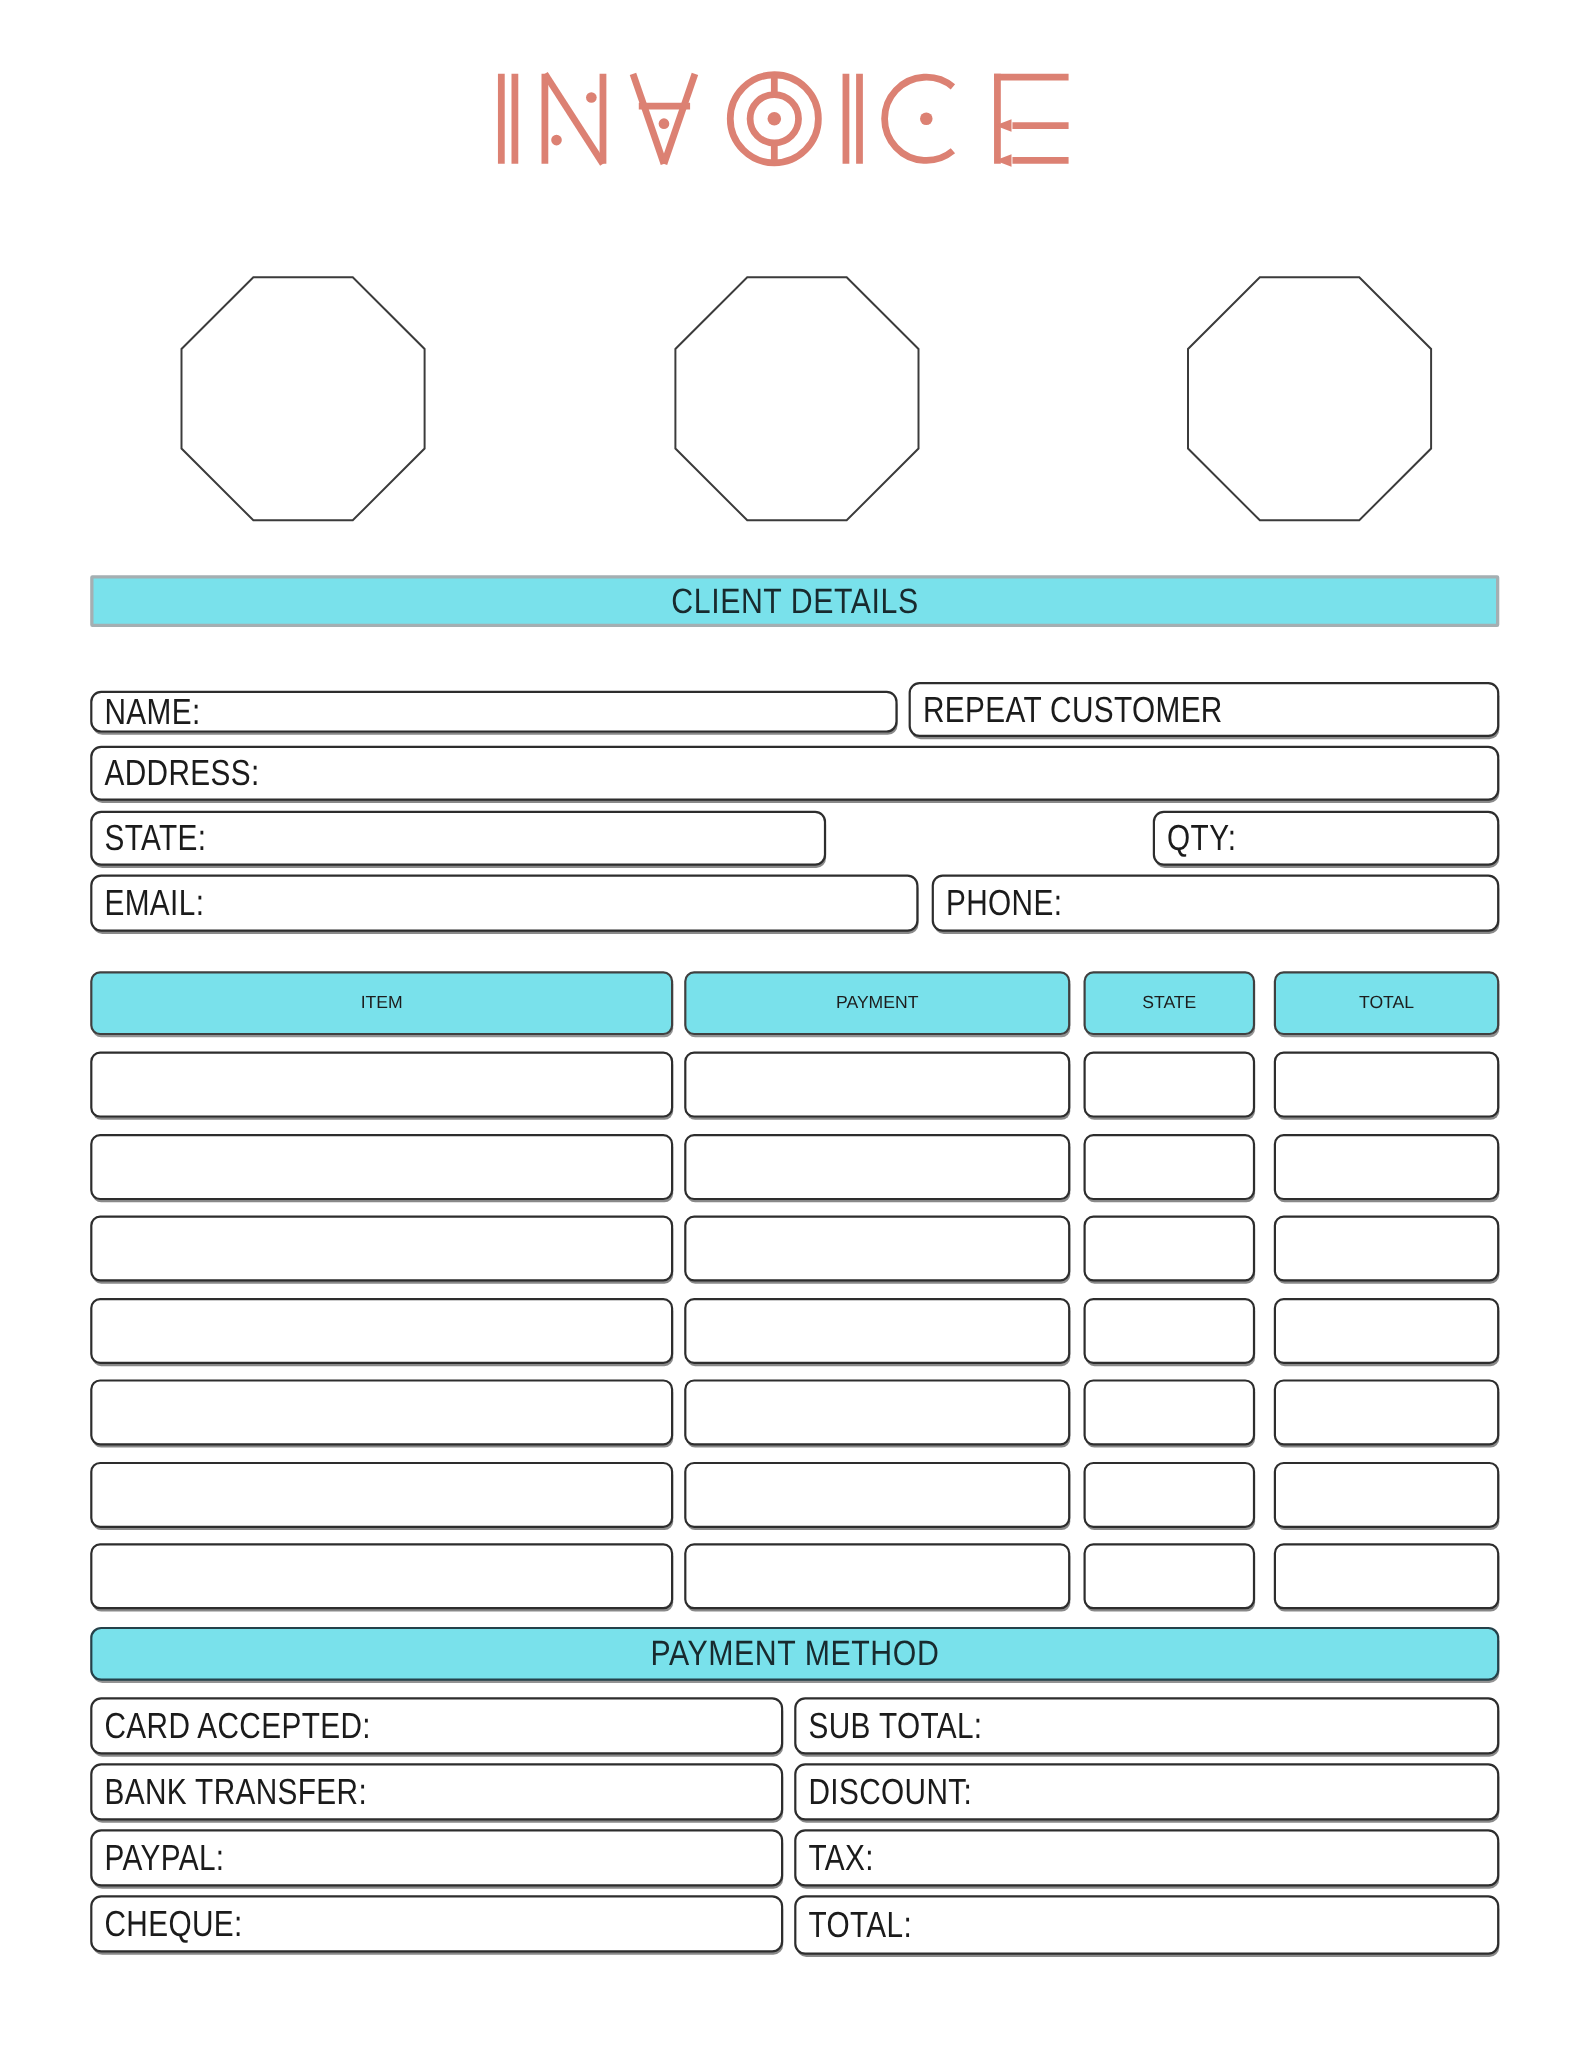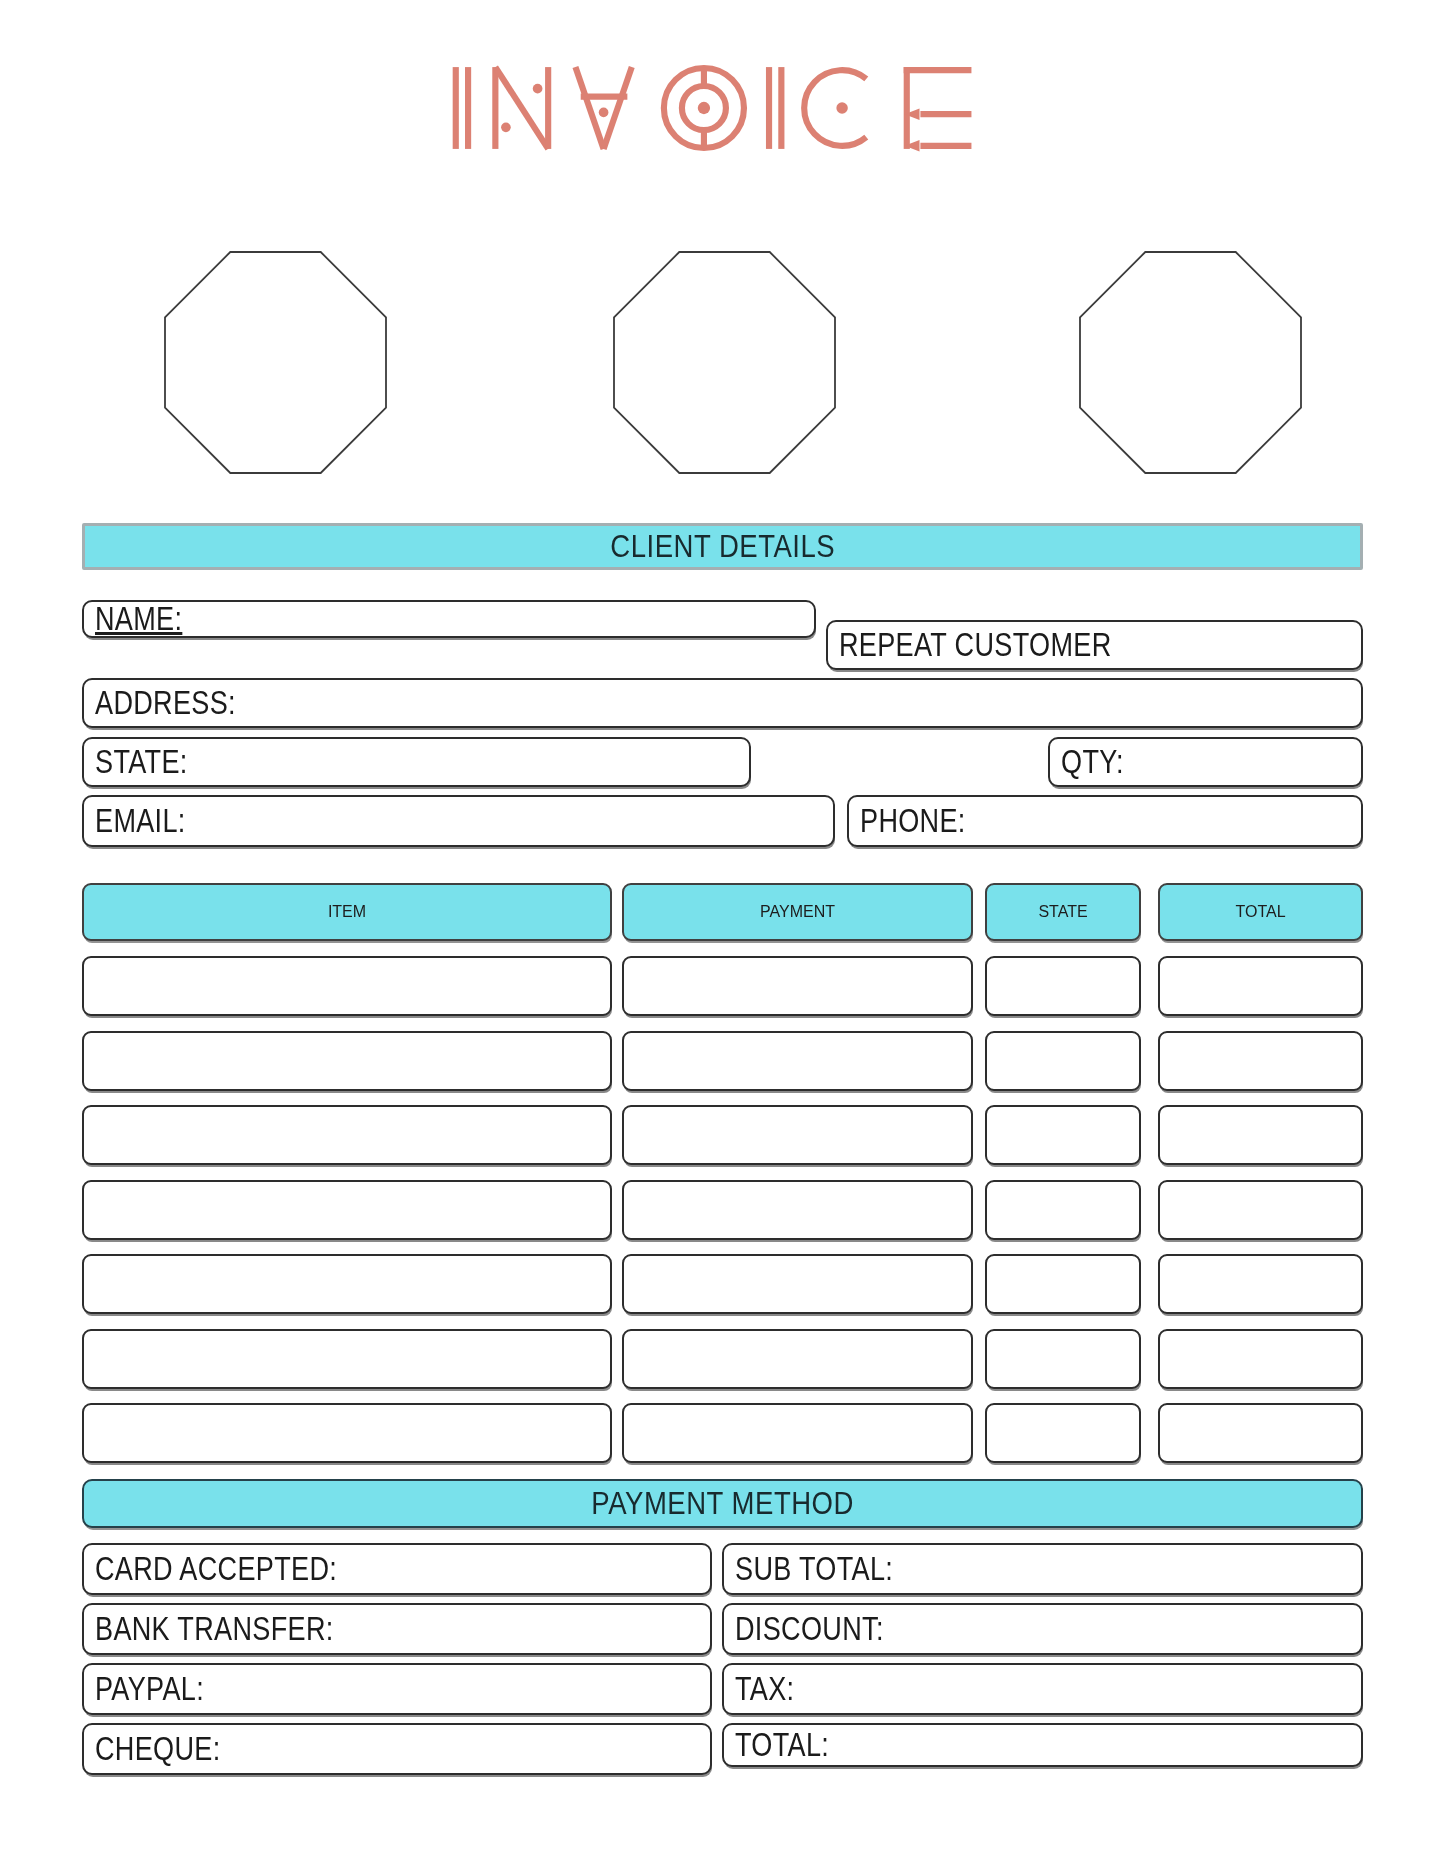--- a/index.html
+++ b/index.html
@@ -100,21 +100,21 @@
     <polygon points="67.3,2 157.7,2 223,67.3 223,157.7 157.7,223 67.3,223 2,157.7 2,67.3" fill="none" stroke="#3b3b3b" stroke-width="1.8"></polygon>
   </svg>
   <svg class="octagon" style="left:1078px;top:250px;" viewBox="0 0 225 225">
     <polygon points="67.3,2 157.7,2 223,67.3 223,157.7 157.7,223 67.3,223 2,157.7 2,67.3" fill="none" stroke="#3b3b3b" stroke-width="1.8"></polygon>
   </svg>
 
   <div class="abs bar client-bar" style="left:82px;top:523px;width:1281px;height:47px;">
     <span class="lblc">CLIENT DETAILS</span>
   </div>
 
-  <div class="abs box" style="left:82px;top:600px;width:734px;height:38px;text-decoration:underline;">
+  <div class="abs box" style="left:82px;top:628px;width:734px;height:38px;">
     <span class="lbl">NAME:</span>
   </div>
   <div class="abs box" style="left:826px;top:620px;width:537px;height:50px;">
     <span class="lbl">REPEAT CUSTOMER</span>
   </div>
   <div class="abs box" style="left:82px;top:678px;width:1281px;height:50px;">
     <span class="lbl">ADDRESS:</span>
   </div>
   <div class="abs box" style="left:82px;top:737px;width:669px;height:50px;">
     <span class="lbl">STATE:</span>
@@ -208,17 +208,17 @@
 
   <div class="abs box" style="left:722px;top:1543px;width:641px;height:52px;">
     <span class="lbl">SUB TOTAL:</span>
   </div>
   <div class="abs box" style="left:722px;top:1603px;width:641px;height:52px;">
     <span class="lbl">DISCOUNT:</span>
   </div>
   <div class="abs box" style="left:722px;top:1663px;width:641px;height:52px;">
     <span class="lbl">TAX:</span>
   </div>
-  <div class="abs box" style="left:722px;top:1723px;width:641px;height:44px;">
+  <div class="abs box" style="left:722px;top:1723px;width:641px;height:54px;">
     <span class="lbl">TOTAL:</span>
   </div>
 
 </div>
 
 </body></html>

